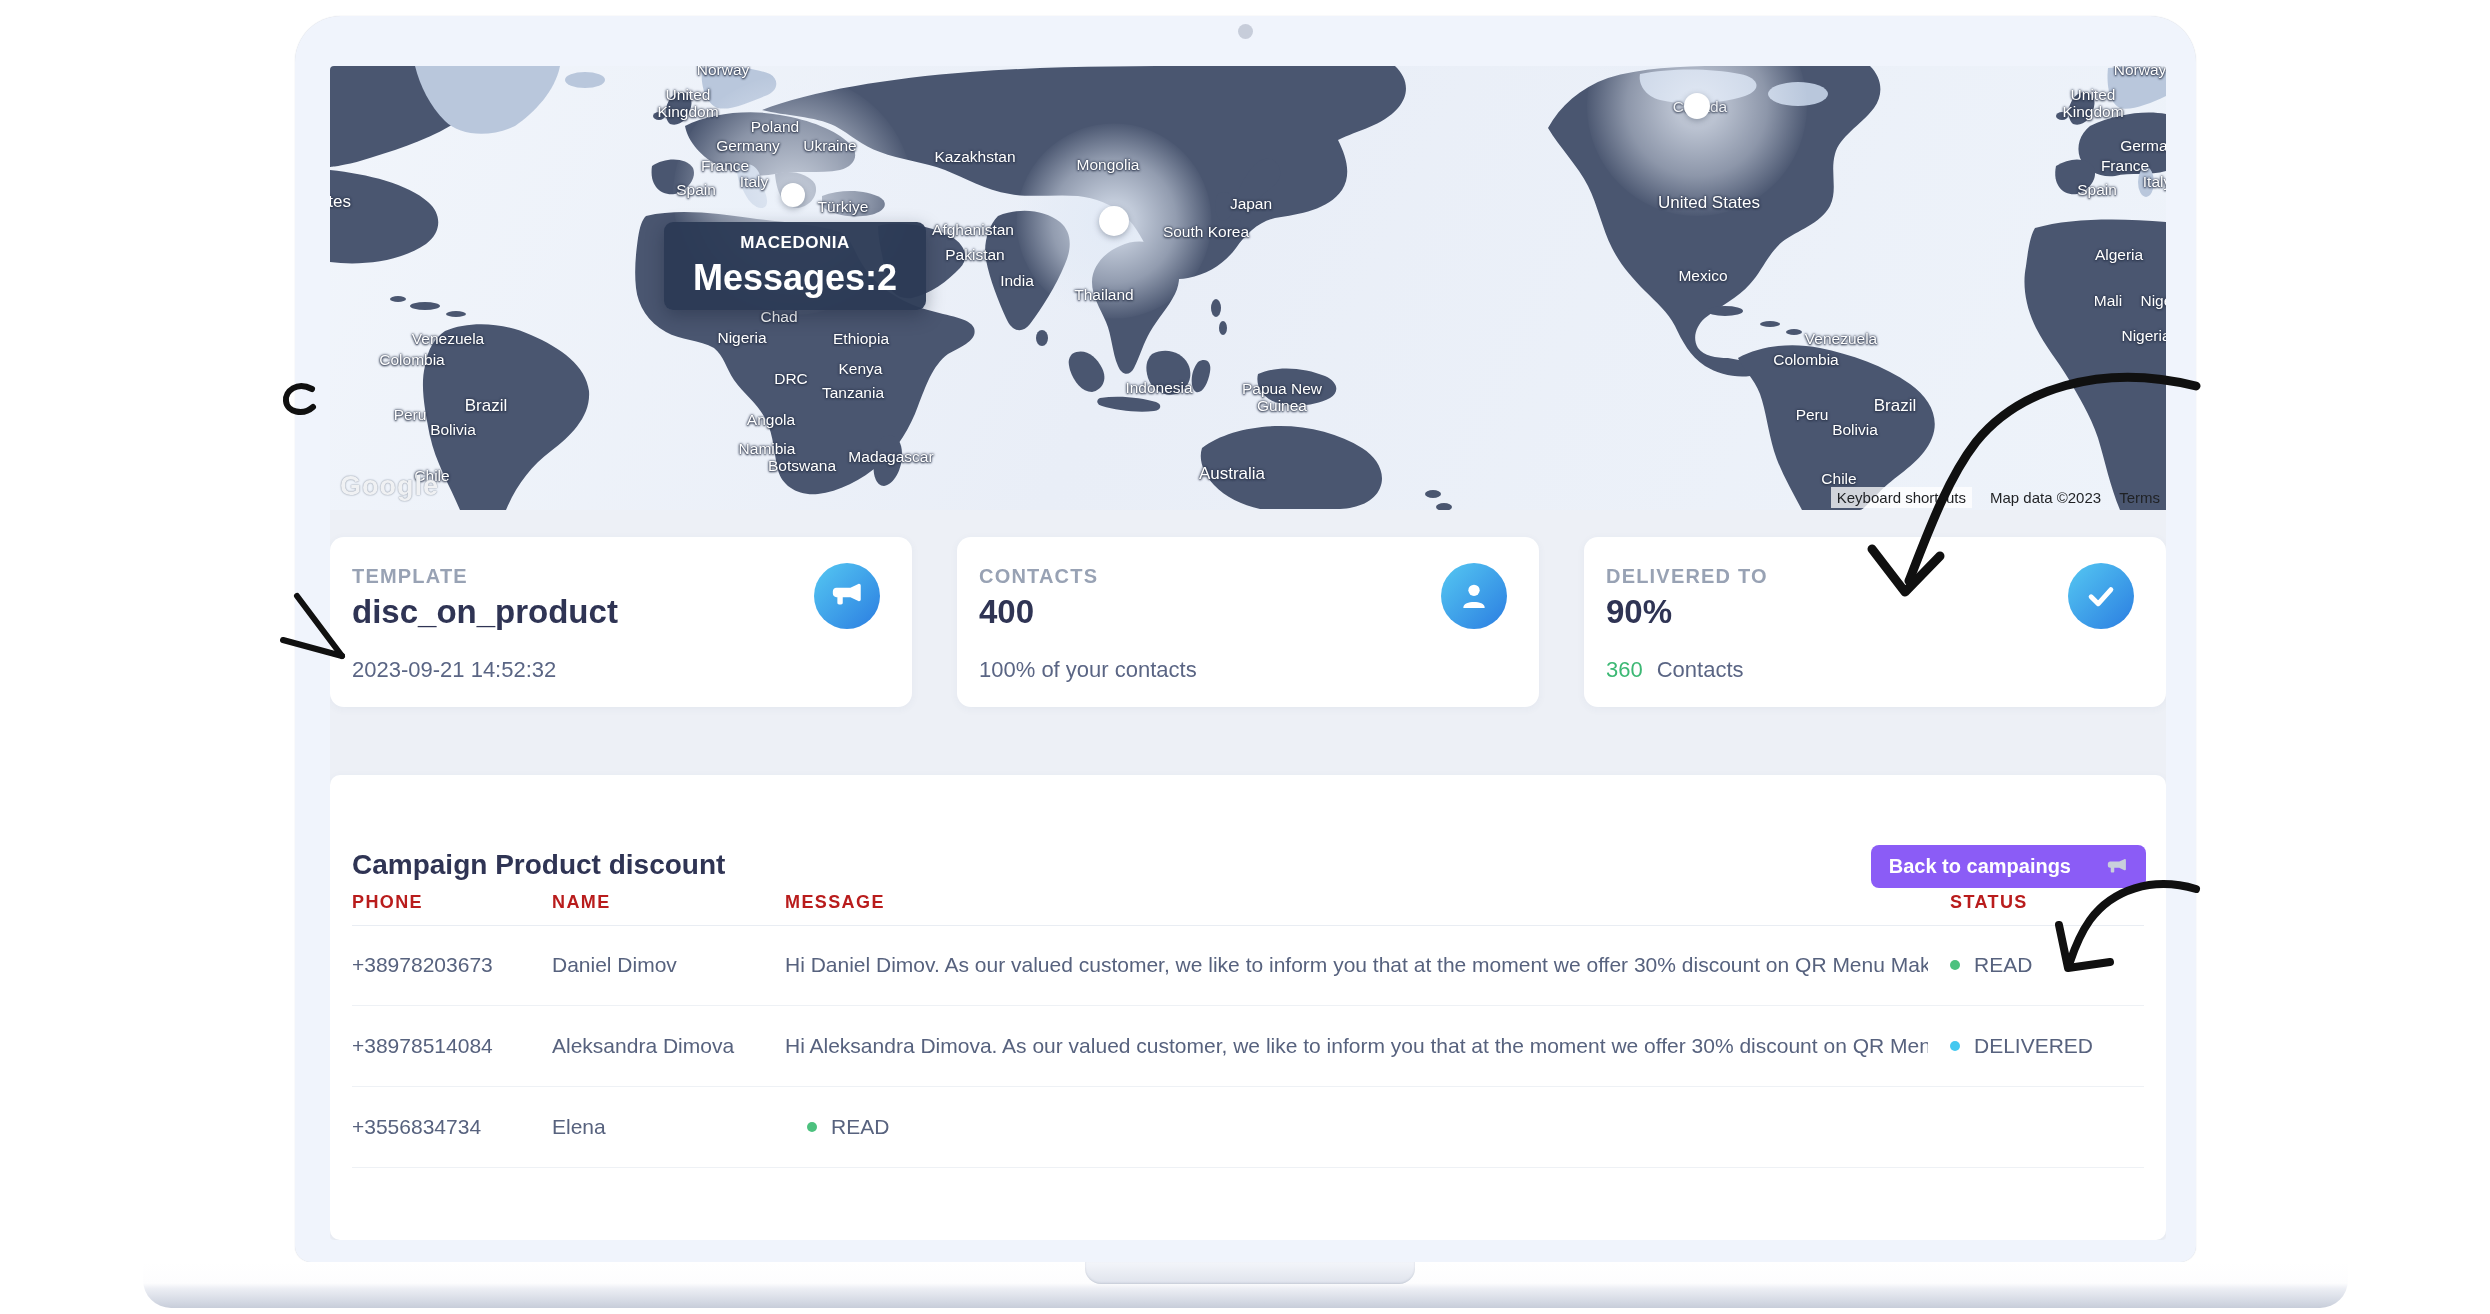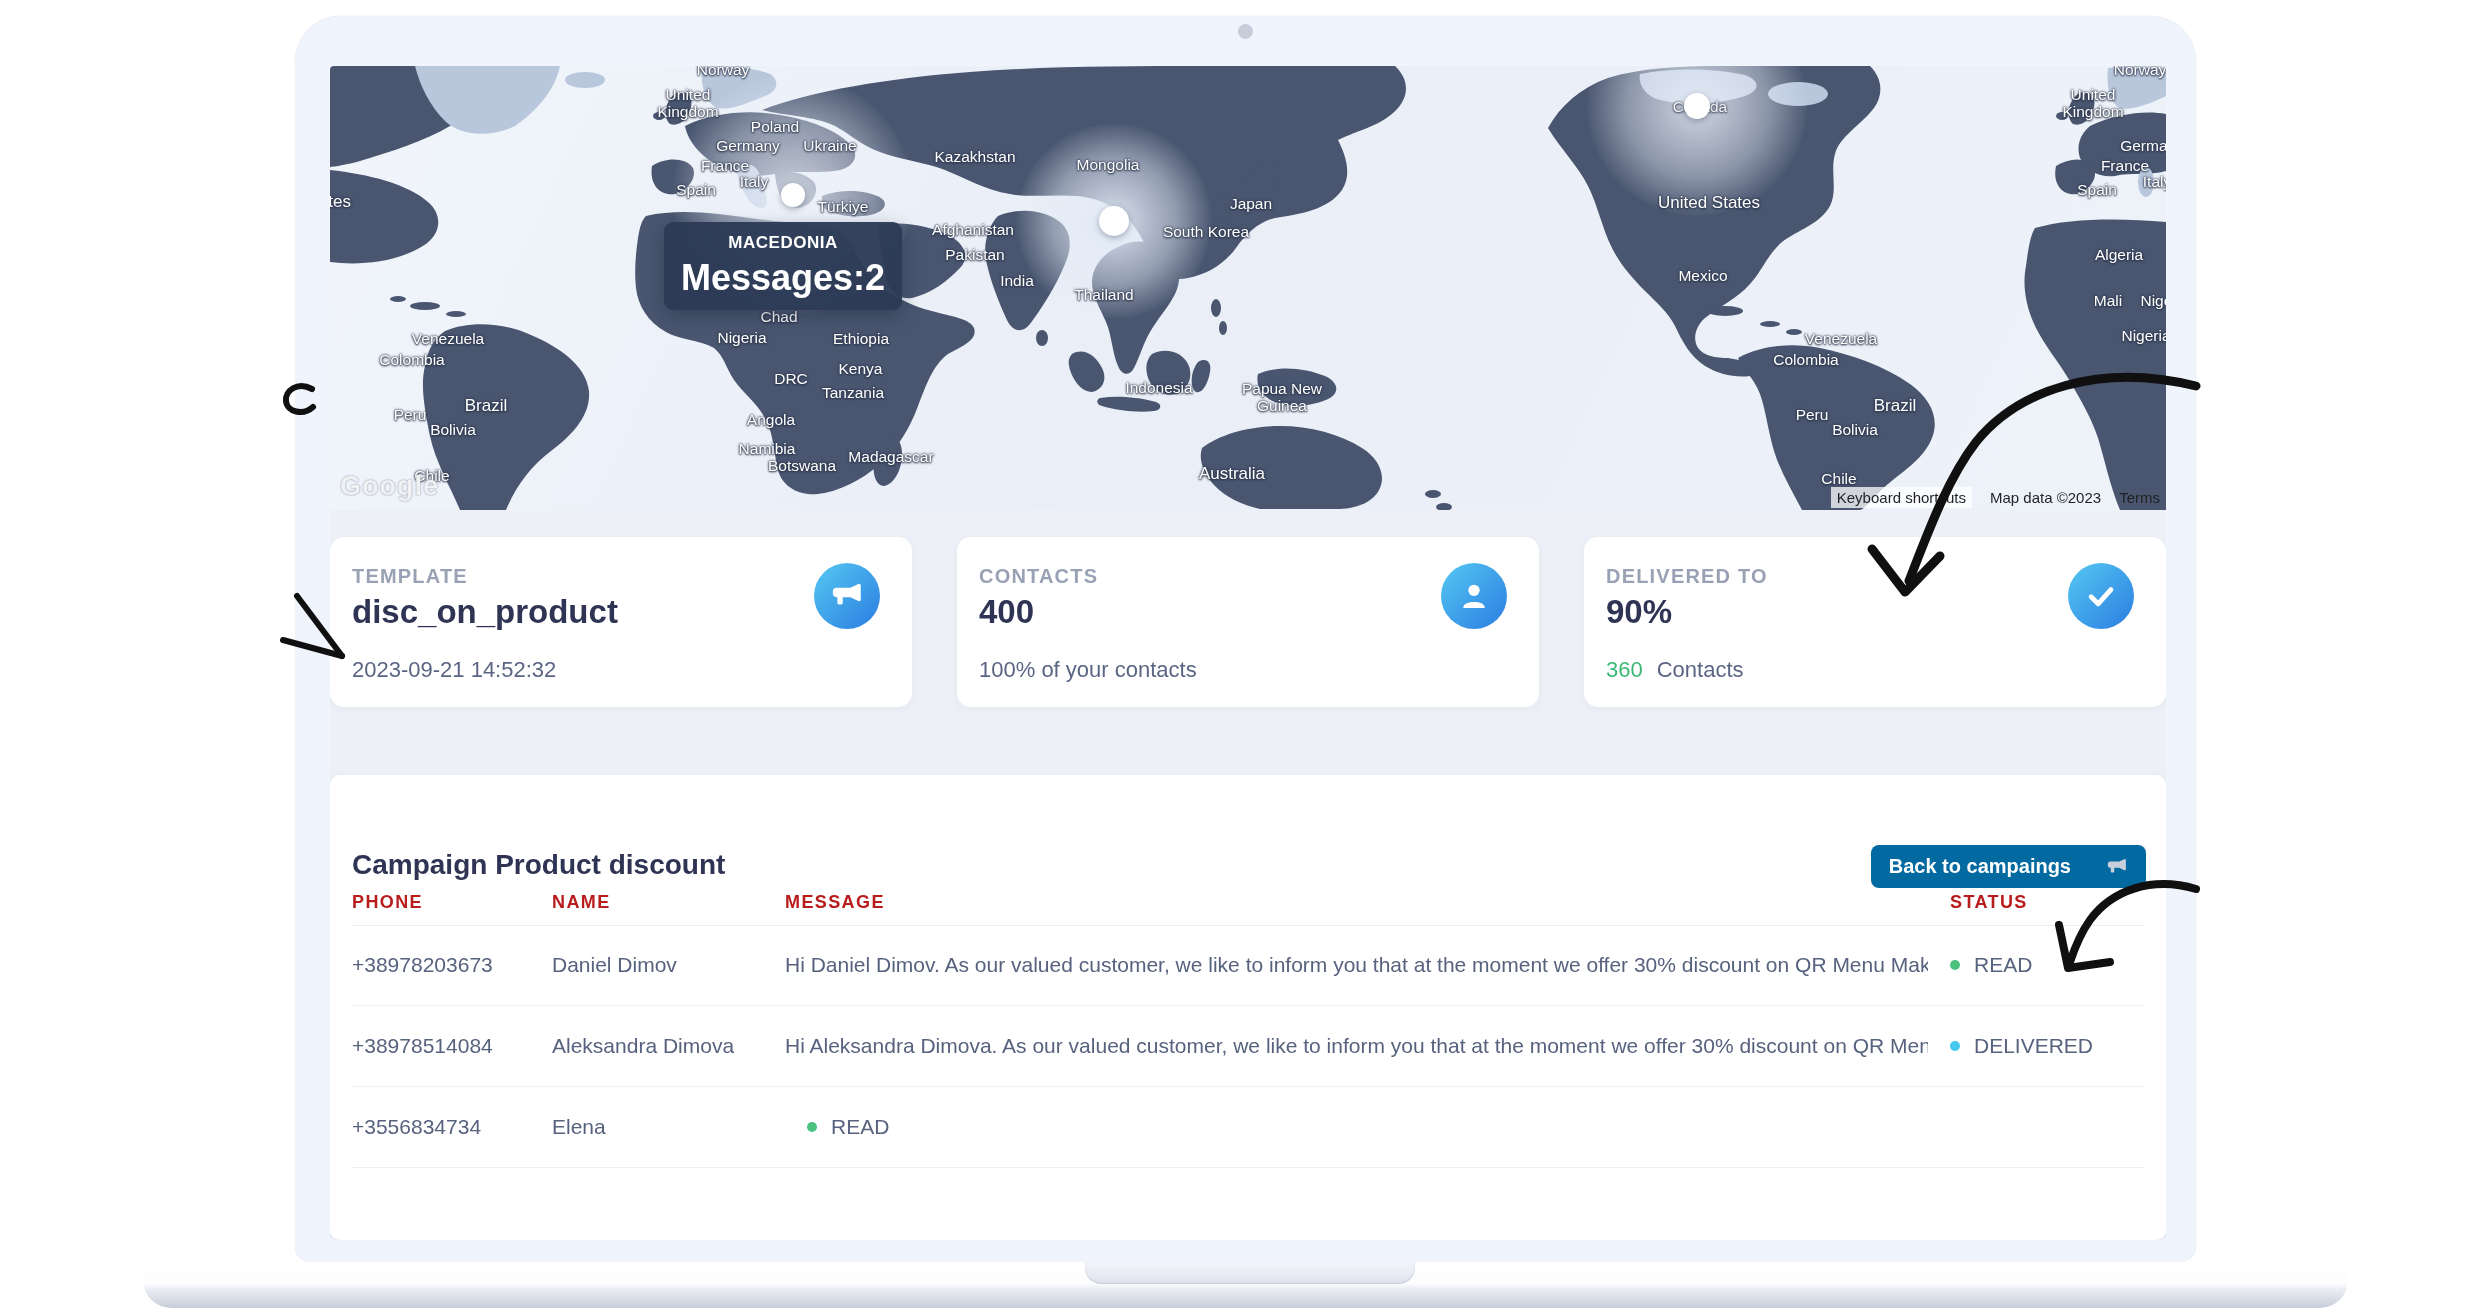--- a/index.html
+++ b/index.html
@@ -25,21 +25,21 @@
   .map{position:absolute;left:0;top:0;width:1836px;height:444px;overflow:hidden;
     background:linear-gradient(115deg,#f1f5fb 0%,#e9eef7 45%,#eef3fa 100%);}
   .map svg.continents{position:absolute;left:0;top:0;}
   .glow{position:absolute;border-radius:50%;transform:translate(-50%,-50%);pointer-events:none;}
   .marker{position:absolute;background:#ffffff;border-radius:50%;transform:translate(-50%,-50%);
     box-shadow:0 2px 6px rgba(30,40,60,.35);}
   .map-label{position:absolute;transform:translate(-50%,-50%);color:#ffffff;
     font-size:15.5px;font-weight:500;white-space:nowrap;text-align:center;line-height:1.1;
     text-shadow:0 0 3px rgba(43,53,75,.95),0 0 2px rgba(43,53,75,.9),0 1px 2px rgba(43,53,75,.9);}
   .map-label.wrap{white-space:normal;}
-  .tooltip{position:absolute;left:334px;top:156px;width:238px;height:88px;border-radius:9px;
+  .tooltip{position:absolute;left:334px;top:156px;width:262px;height:88px;border-radius:9px;
     background:rgba(44,58,85,.96);box-shadow:0 6px 18px rgba(20,30,50,.35);
     display:flex;flex-direction:column;align-items:center;justify-content:center;gap:4px;}
   .tooltip .tt-title{color:#ffffff;font-size:17px;font-weight:700;letter-spacing:.5px;}
   .tooltip .tt-value{color:#ffffff;font-size:36px;font-weight:700;}
   .watermark{position:absolute;left:10px;bottom:8px;font-size:27px;font-weight:700;
     color:rgba(255,255,255,.85);letter-spacing:1px;
     text-shadow:0 0 2px #97a0ae,0 0 1px #97a0ae;}
   .attribution{position:absolute;right:6px;bottom:2px;display:flex;align-items:center;gap:18px;
     font-size:15px;color:#1f2124;}
   .attribution .chip{background:rgba(255,255,255,.75);padding:2px 6px;}
@@ -295,21 +295,21 @@
                 <path d="M5 12.5 L10 17.5 L19 7.5"></path>
               </svg>
           </div>
         </div>
 
       </div>
 
       <div class="table-card">
         <div class="card-head">
           <div class="card-title">Campaign Product discount</div>
-          <button class="back-btn" id="back-btn" style="background: #0369a1; gap: 35px;">
+          <button class="back-btn" id="back-btn" style="background: #8b5cf6; gap: 35px;">
             <span>Back to campaings</span>
             <svg viewBox="0 0 24 24" fill="#c9cfdb">
                 <path d="M20 3.5c.8-.4 1.7.2 1.7 1.1v9.8c0 .9-.9 1.5-1.7 1.1l-5.6-2.6H9v3.9c0 .7-.5 1.2-1.2 1.2H6.4c-.7 0-1.2-.5-1.2-1.2v-4H4.5C3.1 12.8 2 11.7 2 10.3V8.6c0-1.4 1.1-2.5 2.5-2.5h9.9L20 3.5z"></path>
               </svg>
           </button>
         </div>
         <div class="thead">
           <div class="th">PHONE</div>
           <div class="th">NAME</div>
           <div class="th">MESSAGE</div>

